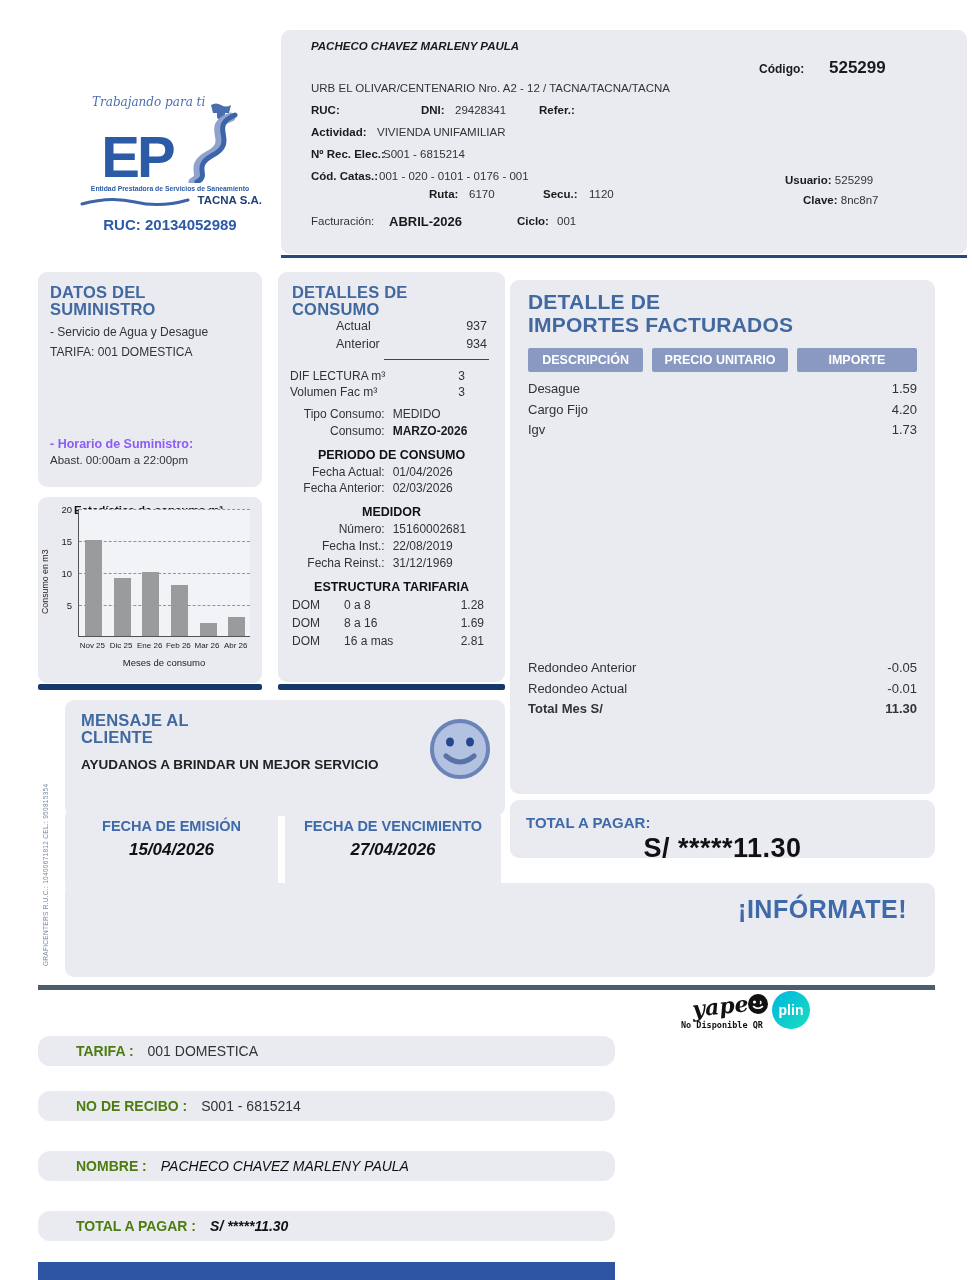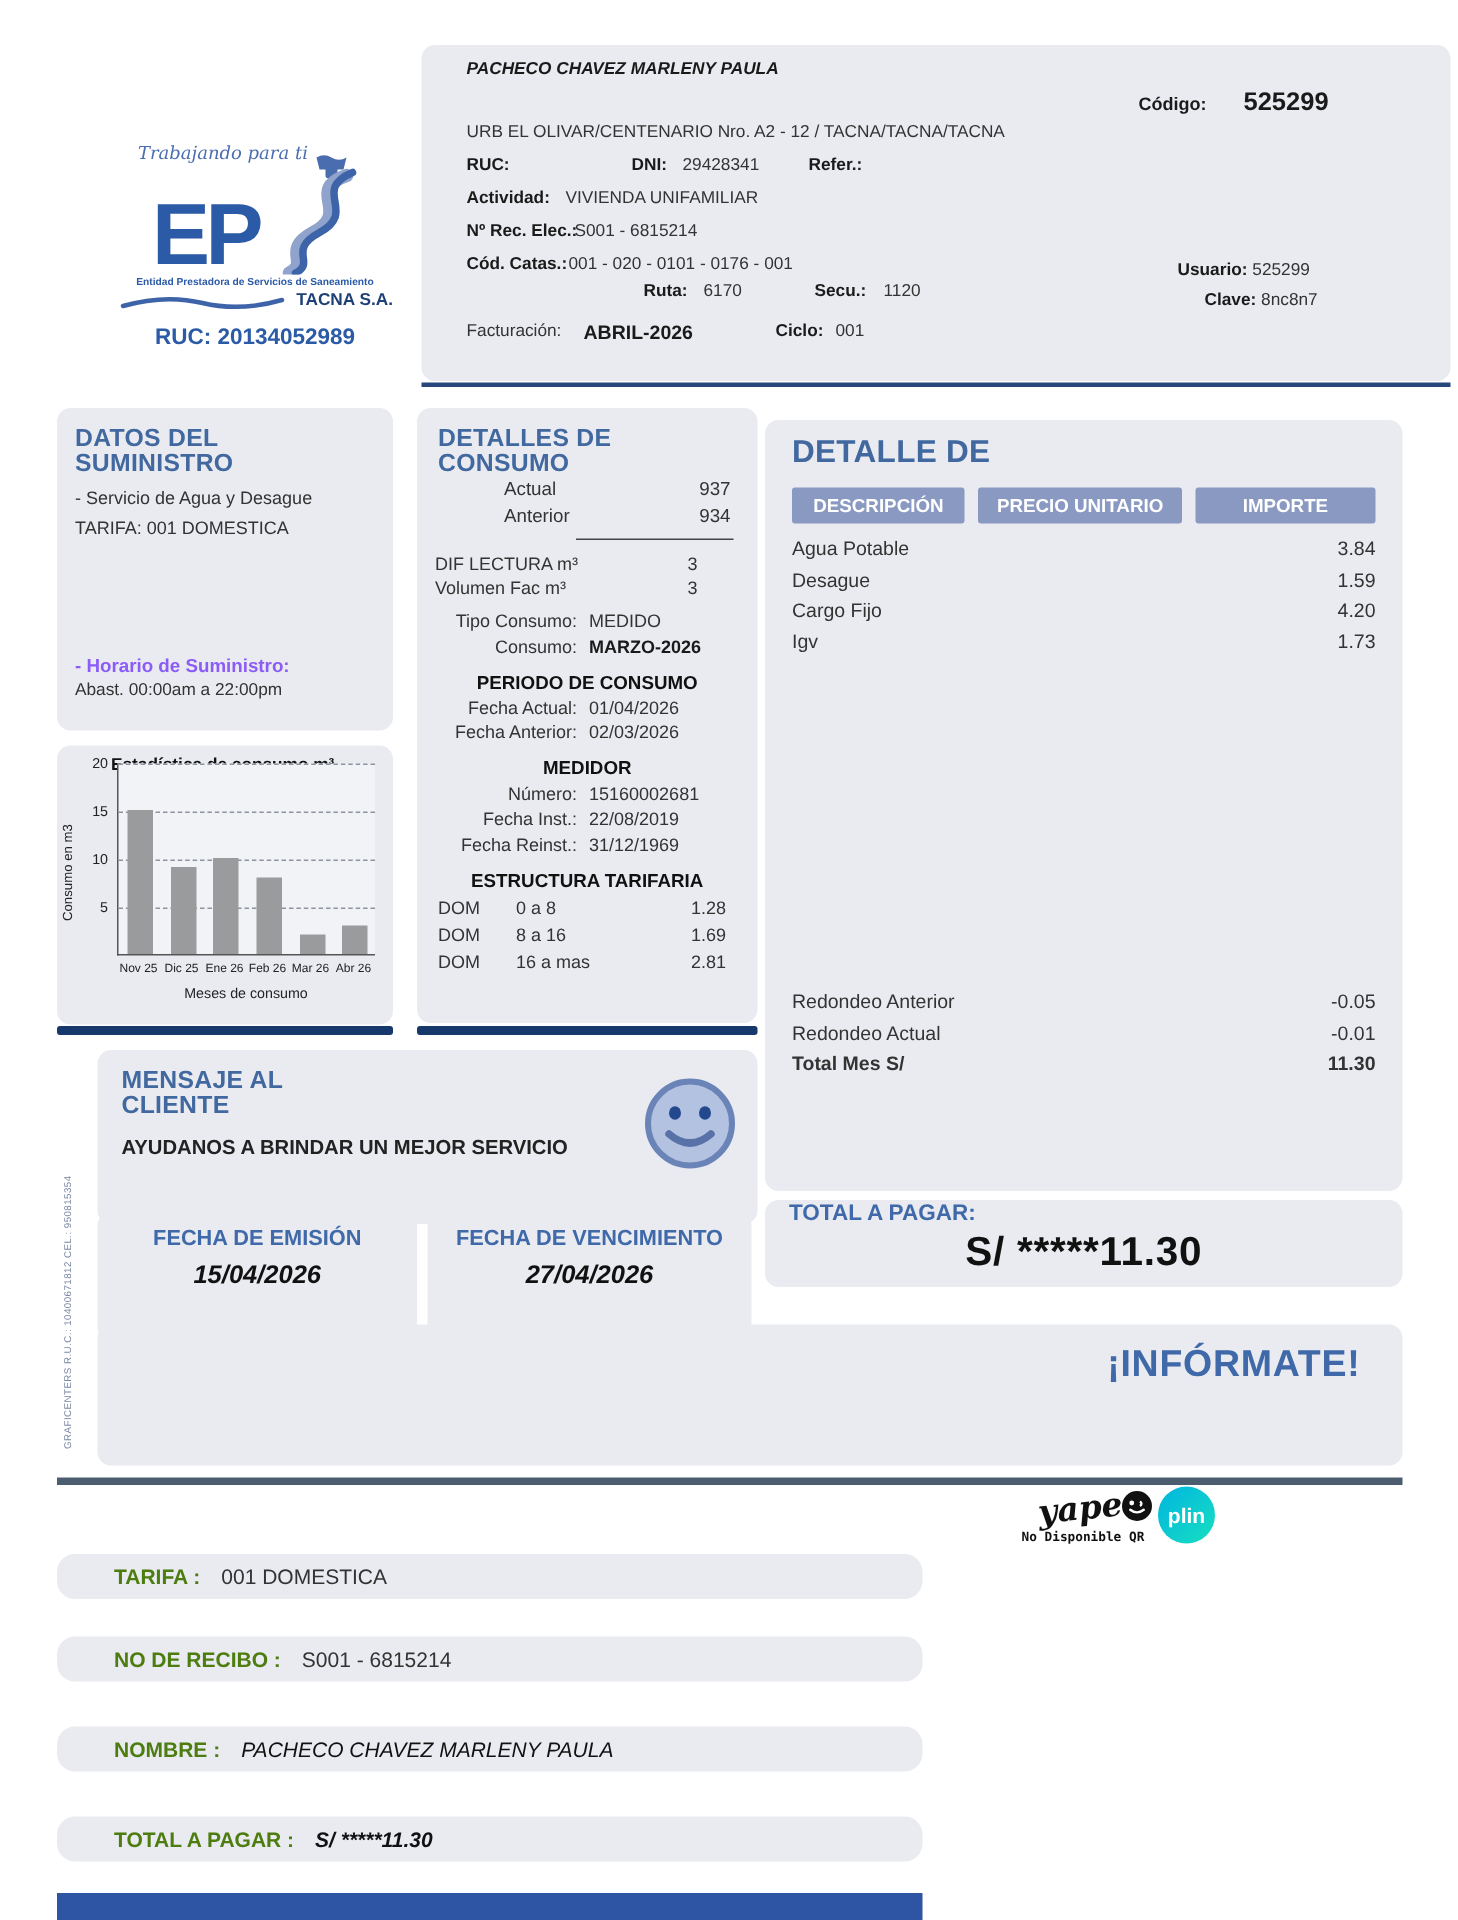--- a/index.html
+++ b/index.html
@@ -78,21 +78,21 @@
 
   
   .mensaje-box { left:65px; top:700px; width:440px; height:116px; padding:12px 16px; }
   .mensaje-body { font-size:13.5px; font-weight:bold; color:#222; margin-top:10px; }
   .smiley { position:absolute; right:14px; top:18px; }
 
   
   .date-box { top:808px; height:86px; padding-top:10px; text-align:center; }
   .date-label { font-size:14.5px; font-weight:bold; color:#3f69a8; }
   .date-value { font-size:17px; font-weight:bold; font-style:italic; color:#111; margin-top:6px; }
-  .totalpagar-box { left:510px; top:800px; width:425px; height:58px; padding:0 16px; }
+  .totalpagar-box { left:510px; top:800px; width:425px; height:58px; padding:14px 16px; }
   .tp-label { font-size:15px; font-weight:bold; color:#3f69a8; }
   .tp-value { font-size:27px; font-weight:bold; color:#111; text-align:center; margin-top:2px; letter-spacing:0.5px; }
   .informate-box { left:65px; top:883px; width:870px; height:94px; }
   .informate { position:absolute; right:28px; top:12px; font-size:25px; font-weight:bold; color:#3f69a8; letter-spacing:0.5px; }
 
   
   .credit { position:absolute; left:42px; top:772px; height:206px; width:12px;
             font-size:6.5px; color:#7a87a3; writing-mode:vertical-rl; transform:rotate(180deg);
             text-align:center; letter-spacing:0.3px; }
 
@@ -295,31 +295,28 @@
       <span class="t1">DOM</span>
       <span class="t2">16 a mas</span>
       <span class="t3">2.81</span>
     </div>
   </div>
   <div class="navy-bar" style="left:278px; width:227px;"></div>
 
   <div class="panel importes-box">
     <div class="sect-title big">
       <div>DETALLE DE</div>
+      <div>IMPORTES FACTURADOS</div>
     </div>
     <div class="chips">
       <div class="chip c1">DESCRIPCIÓN</div>
       <div class="chip c2">PRECIO UNITARIO</div>
       <div class="chip c3">IMPORTE</div>
     </div>
     <div class="irows">
-      <div class="irow">
-        <span>Agua Potable</span>
-        <span>3.84</span>
-      </div>
       <div class="irow">
         <span>Desague</span>
         <span>1.59</span>
       </div>
       <div class="irow">
         <span>Cargo Fijo</span>
         <span>4.20</span>
       </div>
       <div class="irow">
         <span>Igv</span>

